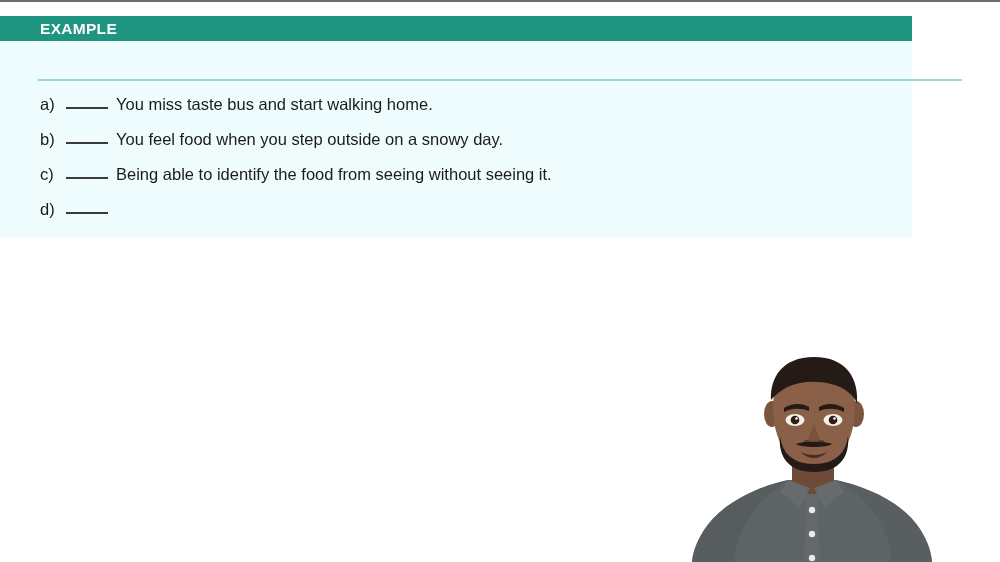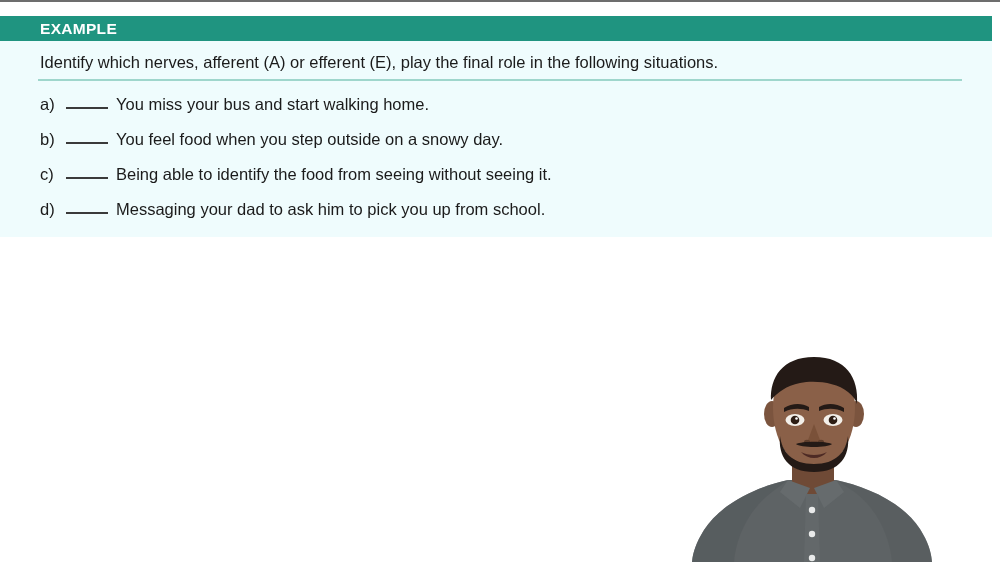--- a/index.html
+++ b/index.html
@@ -21,21 +21,21 @@
     left: 0; top: 0;
     width: 1000px;
     height: 2px;
     background: #6d6d6d;
   }
 
   
   #example-card {
     position: absolute;
     left: 0; top: 16px;
-    width: 992px;
+    width: 912px;
   }
 
   #example-header {
     height: 25px;
     background: #1f9480;
     display: flex;
     align-items: center;
   }
   #example-header-label {
     color: #ffffff;
@@ -123,48 +123,46 @@
 <div id="top-rule"></div>
 
 <section id="example-card">
 
   <div id="example-header">
     <span id="example-header-label">EXAMPLE</span>
   </div>
 
   <div id="example-body">
 
-    <div id="prompt-text">Identify which nerves, afferent (A) or efferent (E), play the final role in the following situations.</div>
 
     <div id="prompt-divider"></div>
 
     <ul id="question-list">
 
       <li>
         <span class="item-letter">a)</span>
         <span class="item-blank"></span>
-        <span class="item-text">You miss your bus and start walking home.</span>
+        <span class="item-text">You miss taste bus and start walking home.</span>
       </li>
 
       <li>
         <span class="item-letter">b)</span>
         <span class="item-blank"></span>
         <span class="item-text">You feel food when you step outside on a snowy day.</span>
       </li>
 
       <li>
         <span class="item-letter">c)</span>
         <span class="item-blank"></span>
         <span class="item-text">Being able to identify the food from seeing without seeing it.</span>
       </li>
 
       <li>
         <span class="item-letter">d)</span>
         <span class="item-blank"></span>
-        <span class="item-text">Messaging your dad to ask him to pick you up from school.</span>
       </li>
 
     </ul>
   </div>
 </section>
 
 <div id="presenter">
   <svg width="340" height="210" viewBox="0 0 340 210" xmlns="http://www.w3.org/2000/svg">
     <defs>
       <clipPath id="frameclip">

